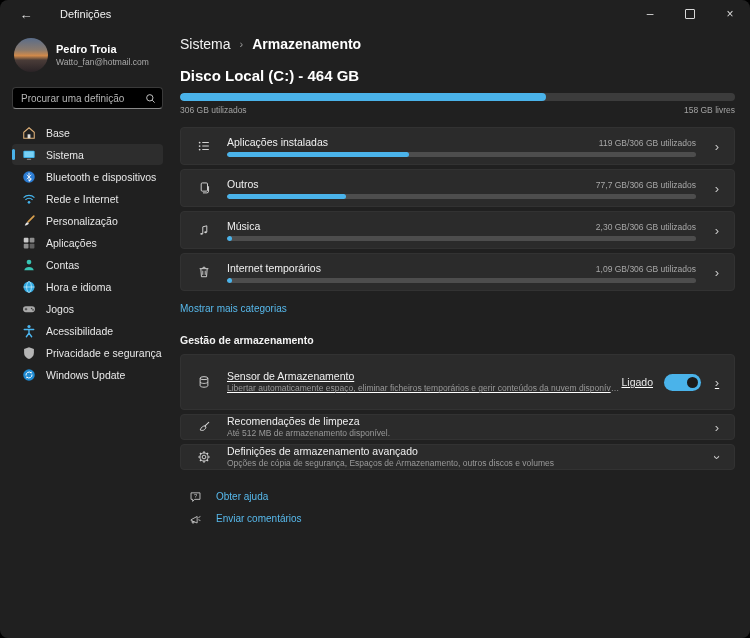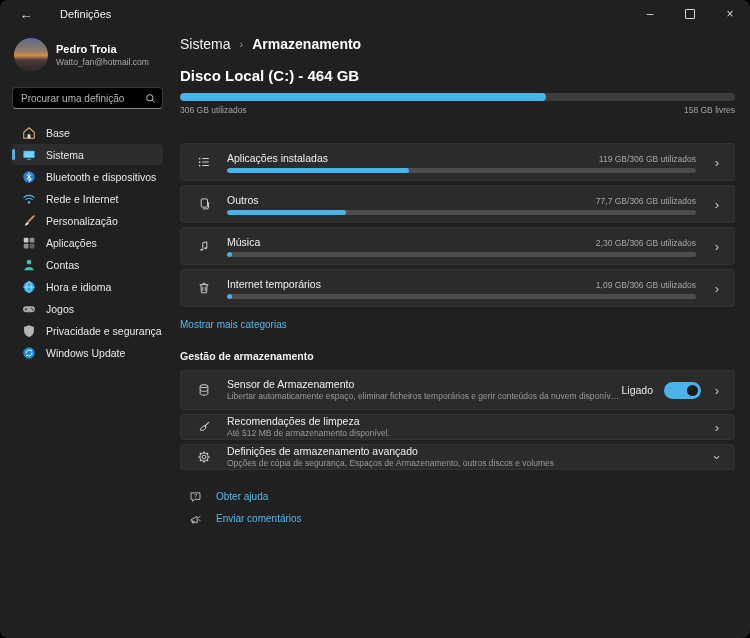--- a/index.html
+++ b/index.html
@@ -38,37 +38,37 @@
   
   .breadcrumb{display:flex;align-items:center;font-size:14px;margin-top:2px;}
   .bc-parent{color:#f2f2f2;cursor:pointer;}
   .bc-sep{color:#9a9a9a;margin:0 9px;font-size:11px;}
   .bc-current{font-weight:bold;color:#fff;}
   .disk-title{margin-top:15px;font-size:15px;font-weight:bold;color:#fff;}
   .main-bar{margin-top:9px;height:8px;border-radius:4px;background:#3c3c3c;overflow:hidden;}
   .main-bar .fill{height:100%;border-radius:4px;background:#4ab3ea;}
   .bar-labels{display:flex;justify-content:space-between;margin-top:4px;font-size:8.5px;color:#a3a3a3;}
   
-  .cards{margin-top:28px;}
+  .cards{margin-top:12px;}
   .card{display:flex;align-items:center;background:#2b2b2b;border:1px solid #323232;border-radius:4px;margin-bottom:4px;box-sizing:border-box;cursor:pointer;}
   .cat-card{height:38px;padding:0 10px 0 14px;}
   .card-icon{width:18px;display:flex;align-items:center;justify-content:center;flex-shrink:0;color:#d4d4d4;}
   .cat-main{flex:1;margin:0 14px 0 14px;min-width:0;}
   .cat-top{display:flex;align-items:baseline;}
   .cat-label{flex:1;font-size:10.5px;color:#f0f0f0;white-space:nowrap;overflow:hidden;}
   .cat-value{font-size:8.5px;color:#a8a8a8;white-space:nowrap;}
   .cat-bar{margin-top:4px;height:5px;border-radius:3px;background:#4d4d4d;overflow:hidden;}
   .cat-bar .fill{height:100%;border-radius:3px;background:#4ab3ea;min-width:5px;}
   .chev{width:14px;text-align:center;color:#c8c8c8;font-size:13px;flex-shrink:0;}
   .chev.down{transform:rotate(90deg);}
   .show-more{display:inline-block;margin-top:8px;font-size:10px;color:#57b9ec;cursor:pointer;}
   
   .section-header{margin-top:18px;font-size:10.5px;font-weight:bold;color:#f2f2f2;}
   .mgmt-card{padding:0 10px 0 14px;margin-top:8px;}
-  .mgmt-card.h40{height:40px;}
+  .mgmt-card.h40{height:56px;text-decoration:underline;}
   .mgmt-card.h38{height:26px;margin-top:4px;}
   .mgmt-text{flex:1;margin-left:14px;min-width:0;line-height:1.35;}
   .mgmt-title{font-size:10.5px;color:#f0f0f0;white-space:nowrap;overflow:hidden;}
   .mgmt-desc{font-size:8.5px;color:#9a9a9a;white-space:nowrap;overflow:hidden;text-overflow:ellipsis;}
   .toggle-state{font-size:10.5px;color:#e8e8e8;margin-right:11px;white-space:nowrap;}
   .toggle{width:37px;height:17px;border-radius:9px;background:#4ab3ea;position:relative;flex-shrink:0;margin-right:9px;cursor:pointer;}
   .toggle .knob{position:absolute;right:3px;top:3px;width:11px;height:11px;border-radius:50%;background:#1b1b1b;}
   
   .footer{margin-top:15px;}
   .flink{display:flex;align-items:center;height:22px;cursor:pointer;}
@@ -193,20 +193,29 @@
         <div class="nav-item">
           <span class="nav-icon">
               <svg width="14" height="14" viewBox="0 0 16 16">
                 <rect x="1.2" y="4.8" width="13.6" height="6.8" rx="3.2" fill="#a9a9a9"></rect>
                 <path d="M4.6 6.8 v2.8 M3.2 8.2 h2.8" stroke="#3c3c3c" stroke-width="1"></path>
                 <circle cx="11" cy="7.4" r=".9" fill="#3c3c3c"></circle>
                 <circle cx="12.6" cy="9" r=".9" fill="#3c3c3c"></circle>
               </svg>
             </span>
           <span class="nav-label">Jogos</span>
+        </div>
+        <div class="nav-item">
+          <span class="nav-icon">
+              <svg width="14" height="14" viewBox="0 0 16 16">
+                <circle cx="8" cy="2.9" r="1.8" fill="#4cb6f0"></circle>
+                <path d="M2.6 6.2 h10.8 M8 6.2 v4.2 M8 10.4 l-3 4.2 M8 10.4 l3 4.2" stroke="#4cb6f0" stroke-width="1.6" stroke-linecap="round" fill="none"></path>
+              </svg>
+            </span>
+          <span class="nav-label">Acessibilidade</span>
         </div>
         <div class="nav-item">
           <span class="nav-icon">
               <svg width="14" height="14" viewBox="0 0 16 16">
                 <path d="M8 1.4 L13.6 3.4 V8 c0 3.6-2.6 5.9-5.6 6.9 C5 13.9 2.4 11.6 2.4 8 V3.4 Z" fill="#b5b5b5"></path>
               </svg>
             </span>
           <span class="nav-label">Privacidade e segurança</span>
         </div>
         <div class="nav-item">

